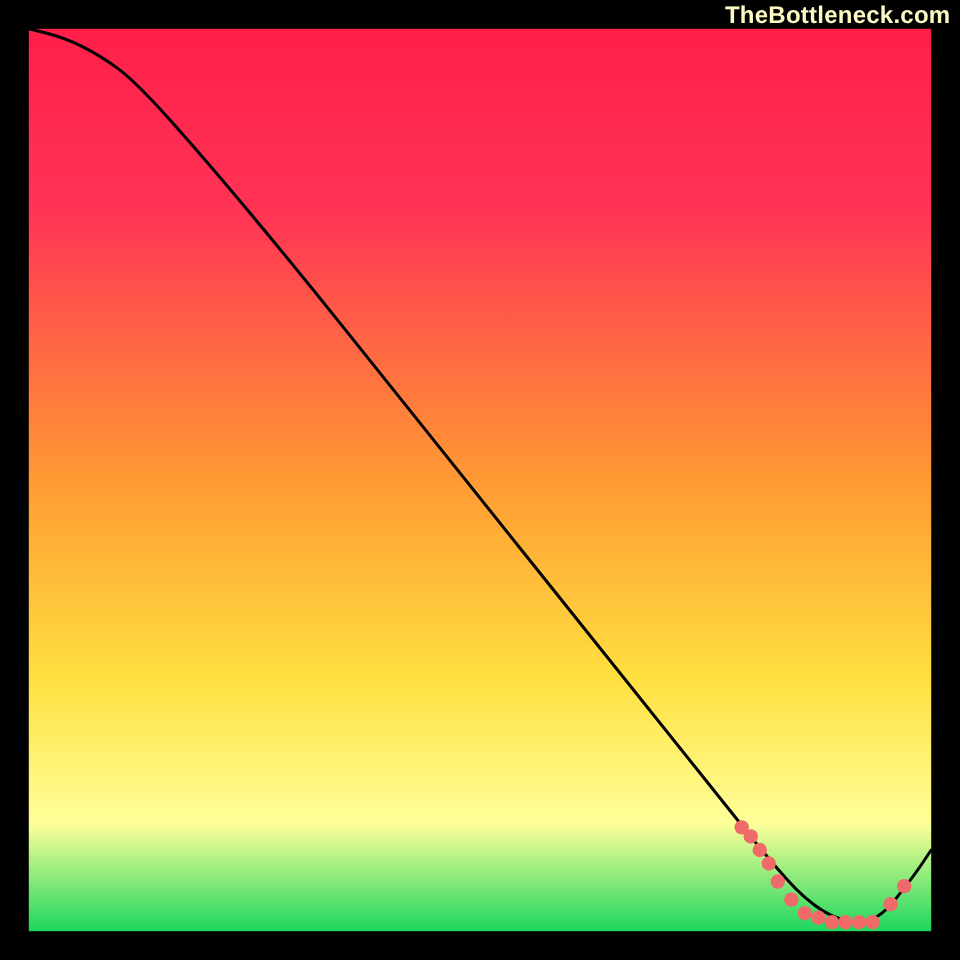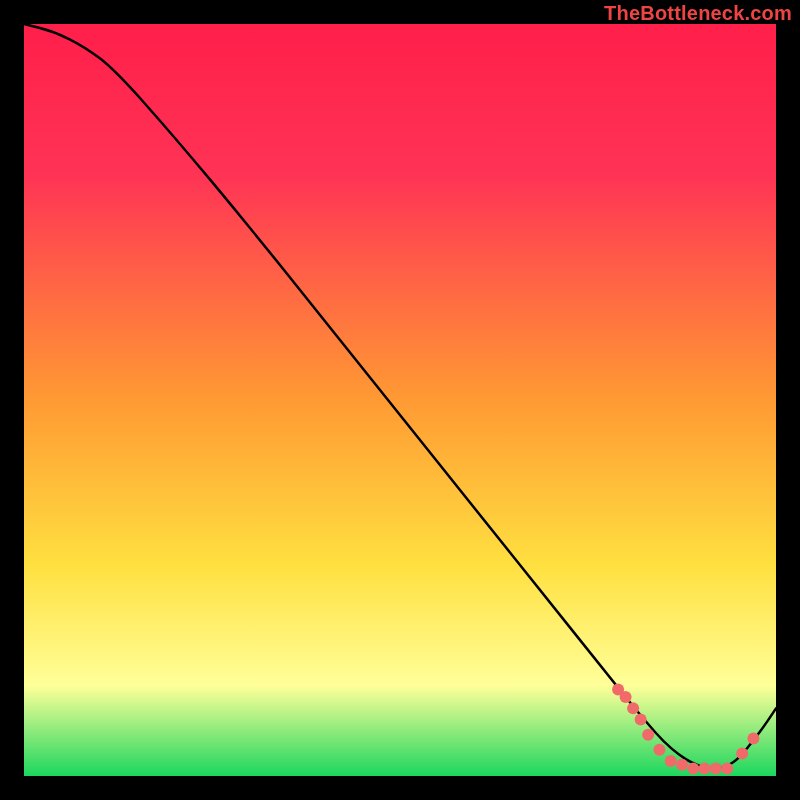--- a/index.html
+++ b/index.html
@@ -21,21 +21,21 @@
     top: 0;
     left: 0;
   }
   .attribution {
     position: absolute;
     top: 2px;
     right: 8px;
     font-family: Arial, Helvetica, sans-serif;
     font-size: 20px;
     font-weight: 600;
-    color: #ef4444;
+    color: #fef9c3;
     letter-spacing: 0.2px;
   }
 </style>
 </head>
 <body>
 <div class="stage">
 
 <svg width="800" height="800" viewBox="0 0 800 800">
   <defs>
     <linearGradient id="bg-grad" x1="0" y1="0" x2="0" y2="1">

